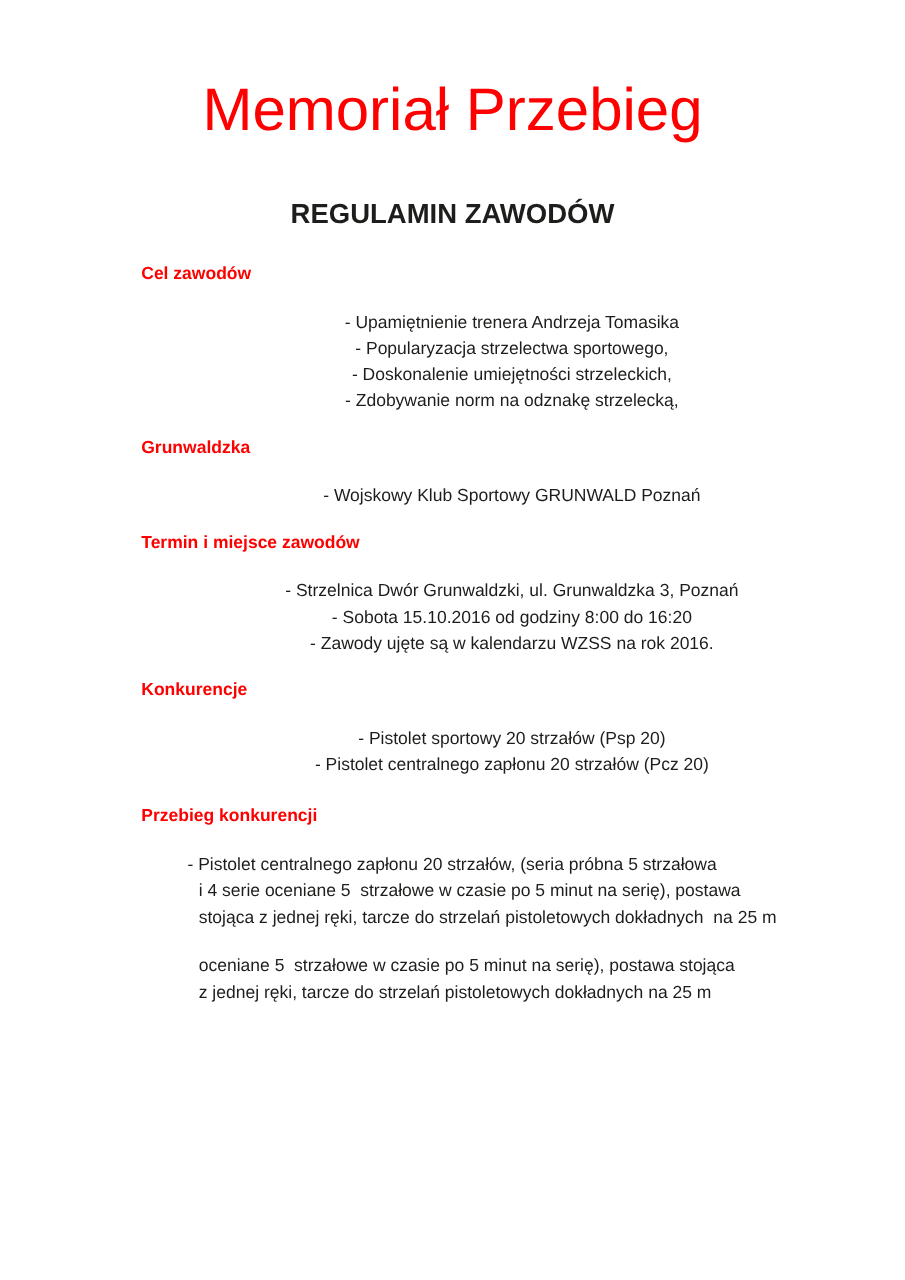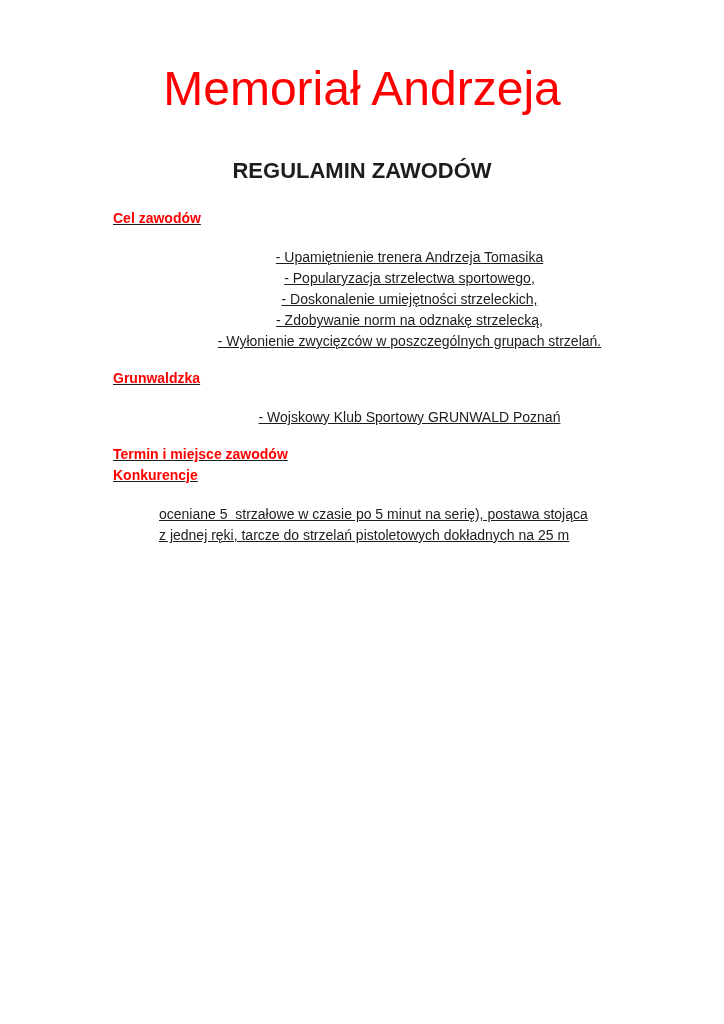--- a/index.html
+++ b/index.html
@@ -36,21 +36,20 @@
     text-align: center;
     color: var(--body-text);
     font-size: 22px;
     font-weight: 700;
     line-height: 26px;
   }
   .content {
     margin: 24px 60px 0 113px;
     font-size: 14px;
     line-height: 21px;
-    text-decoration: underline;
   }
   .sec-h {
     margin: 0;
     color: var(--heading-red);
     font-size: 14px;
     font-weight: 700;
     line-height: 21px;
   }
   .items {
     margin: 18px 0 16px 42px;
@@ -66,55 +65,69 @@
   }
   .cont { margin-left: 9px; }
   .gap-lg { margin-top: 20px; }
 </style>
 </head>
 <body>
 
 <div class="page">
 
   <h1 class="doc-title">
-    <span class="title-line">Memoriał Andrzeja</span>
+    <span class="title-line">Memoriał Przebieg</span>
   </h1>
 
   <h2 class="doc-subtitle">REGULAMIN ZAWODÓW</h2>
 
   <div class="content">
 
     <section>
       <h3 class="sec-h">Cel zawodów</h3>
       <div class="items">
         <div class="line">- Upamiętnienie trenera Andrzeja Tomasika</div>
         <div class="line">- Popularyzacja strzelectwa sportowego,</div>
         <div class="line">- Doskonalenie umiejętności strzeleckich,</div>
         <div class="line">- Zdobywanie norm na odznakę strzelecką,</div>
-        <div class="line">- Wyłonienie zwycięzców w poszczególnych grupach strzelań.</div>
       </div>
     </section>
 
     <section>
       <h3 class="sec-h">Grunwaldzka</h3>
       <div class="items">
         <div class="line">- Wojskowy Klub Sportowy GRUNWALD Poznań</div>
       </div>
     </section>
 
     <section>
       <h3 class="sec-h">Termin i miejsce zawodów</h3>
+      <div class="items">
+        <div class="line">- Strzelnica Dwór Grunwaldzki, ul. Grunwaldzka 3, Poznań</div>
+        <div class="line">- Sobota 15.10.2016 od godziny 8:00 do 16:20</div>
+        <div class="line">- Zawody ujęte są w kalendarzu WZSS na rok 2016.</div>
+      </div>
     </section>
 
     <section>
       <h3 class="sec-h">Konkurencje</h3>
+      <div class="items">
+        <div class="line">- Pistolet sportowy 20 strzałów (Psp 20)</div>
+        <div class="line">- Pistolet centralnego zapłonu 20 strzałów (Pcz 20)</div>
+      </div>
     </section>
 
     <section>
+      <h3 class="sec-h gap-lg">Przebieg konkurencji</h3>
       <div class="paras">
+        <div class="para">
+          <div class="line">- Pistolet centralnego zapłonu 20 strzałów, (seria próbna 5 strzałowa</div>
+          <div class="line cont">i 4 serie oceniane 5  strzałowe w czasie po 5 minut na serię), postawa</div>
+          <div class="line cont">stojąca z jednej ręki, tarcze do strzelań pistoletowych dokładnych  na 25 m</div>
+        </div>
         <div class="para">
           <div class="line cont">oceniane 5  strzałowe w czasie po 5 minut na serię), postawa stojąca</div>
           <div class="line cont">z jednej ręki, tarcze do strzelań pistoletowych dokładnych na 25 m</div>
         </div>
       </div>
     </section>
 
   </div>
 </div>
 

